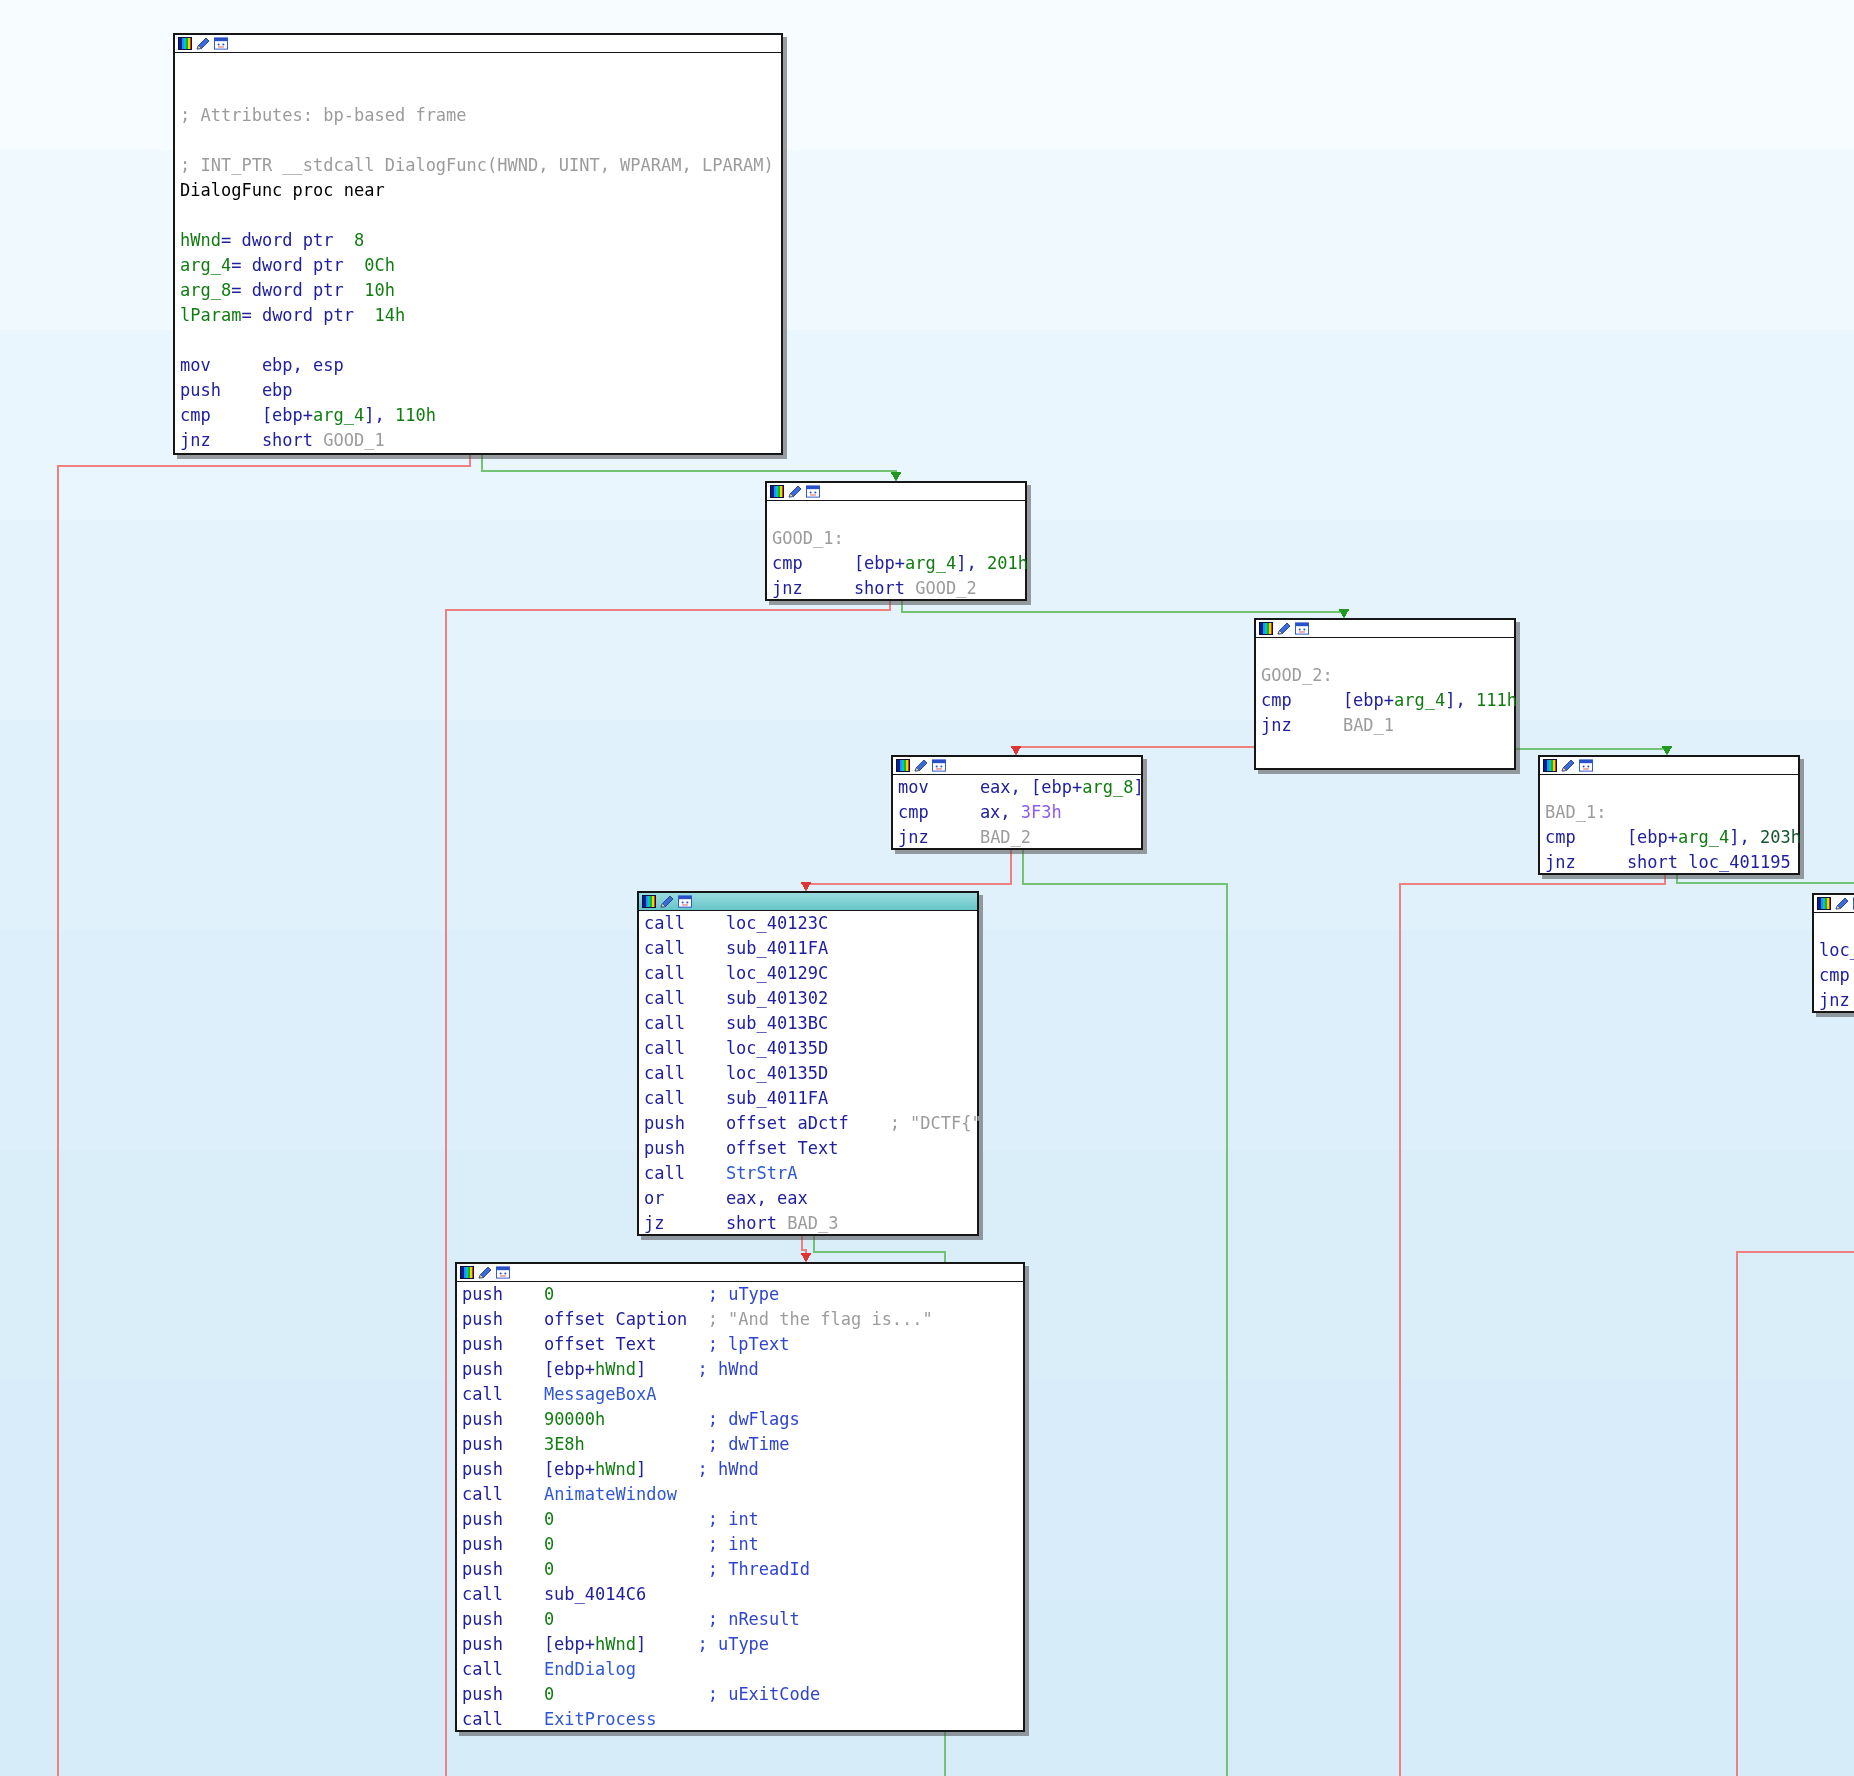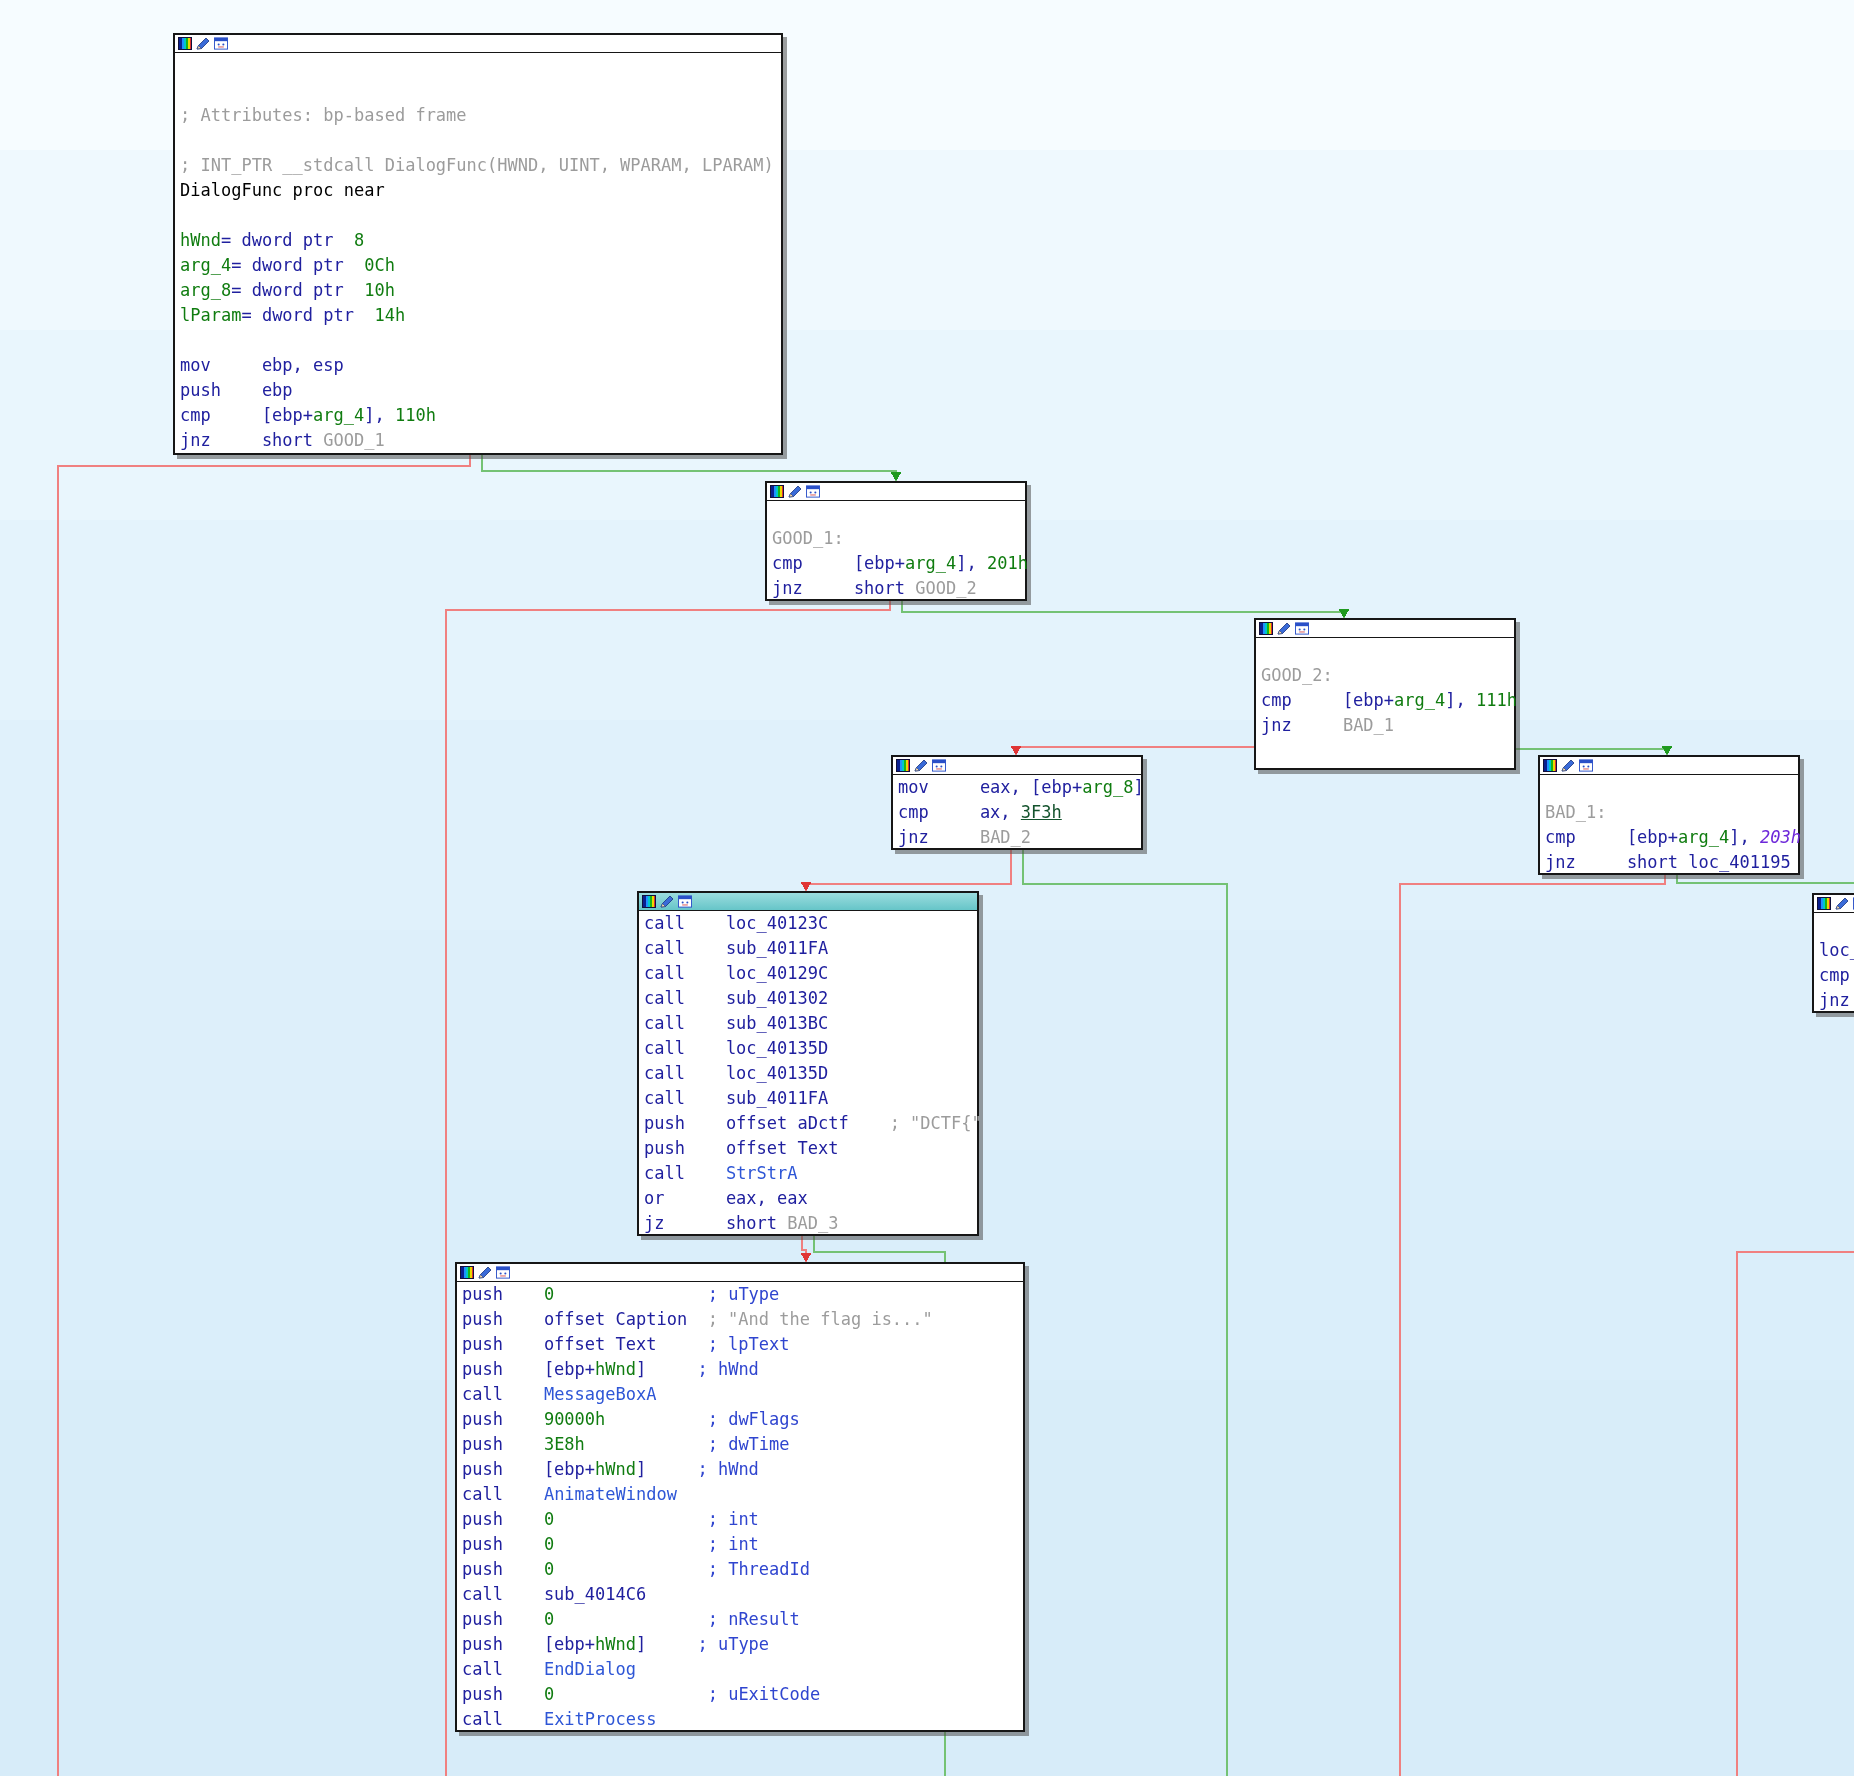--- a/index.html
+++ b/index.html
@@ -233,21 +233,21 @@
               <rect x="0.5" y="0.5" width="14" height="12" fill="#ffffff" stroke="#2a50c8"></rect>
               <rect x="0.5" y="0.5" width="14" height="3.5" fill="#2a50c8"></rect>
               <circle cx="5" cy="7.5" r="1.1" fill="#2a50c8"></circle>
               <circle cx="10" cy="7.5" r="1.1" fill="#2a50c8"></circle>
               <path d="M4.5 10.2 h6" stroke="#d85050" stroke-width="1"></path>
             </svg>
           </span>
         </div>
         <div class="node-body">
           <div class="row"><span style="color: rgb(32, 32, 159);">mov     eax, [ebp+</span><span style="color: rgb(16, 124, 16);">arg_8</span><span style="color: rgb(32, 32, 159);">]</span></div>
-          <div class="row"><span style="color: rgb(32, 32, 159);">cmp     ax, </span><span style="color: #14532d; text-decoration: underline;">3F3h</span></div>
+          <div class="row"><span style="color: rgb(32, 32, 159);">cmp     ax, </span><span style="color: #8b5cf6;">3F3h</span></div>
           <div class="row"><span style="color: rgb(32, 32, 159);">jnz     </span><span style="color: rgb(156, 156, 156);">BAD_2</span></div>
         </div>
       </div>
       <div class="node" style="left: 1538px; top: 755px; width: 262px; height: 120px;">
         <div class="node-title">
           <span class="icon">
             <svg width="14" height="13" viewBox="0 0 14 13">
               <rect x="0" y="0" width="14" height="13" fill="#0a1f8f"></rect>
               <rect x="4" y="1" width="2" height="11" fill="#1e90ff"></rect>
               <rect x="6" y="1" width="2" height="11" fill="#00c8c8"></rect>
@@ -269,21 +269,21 @@
               <rect x="0.5" y="0.5" width="14" height="3.5" fill="#2a50c8"></rect>
               <circle cx="5" cy="7.5" r="1.1" fill="#2a50c8"></circle>
               <circle cx="10" cy="7.5" r="1.1" fill="#2a50c8"></circle>
               <path d="M4.5 10.2 h6" stroke="#d85050" stroke-width="1"></path>
             </svg>
           </span>
         </div>
         <div class="node-body">
           <div class="row"></div>
           <div class="row"><span style="color: rgb(156, 156, 156);">BAD_1:</span></div>
-          <div class="row"><span style="color: rgb(32, 32, 159);">cmp     [ebp+</span><span style="color: rgb(16, 124, 16);">arg_4</span><span style="color: rgb(32, 32, 159);">], </span><span style="color: #6d28d9; font-style: italic;">203h</span></div>
+          <div class="row"><span style="color: rgb(32, 32, 159);">cmp     [ebp+</span><span style="color: rgb(16, 124, 16);">arg_4</span><span style="color: rgb(32, 32, 159);">], </span><span style="color: #14532d;">203h</span></div>
           <div class="row"><span style="color: rgb(32, 32, 159);">jnz     short loc_401195</span></div>
         </div>
       </div>
       <div class="node selected" style="left: 637px; top: 891px; width: 342px; height: 345px;">
         <div class="node-title">
           <span class="icon">
             <svg width="14" height="13" viewBox="0 0 14 13">
               <rect x="0" y="0" width="14" height="13" fill="#0a1f8f"></rect>
               <rect x="4" y="1" width="2" height="11" fill="#1e90ff"></rect>
               <rect x="6" y="1" width="2" height="11" fill="#00c8c8"></rect>

